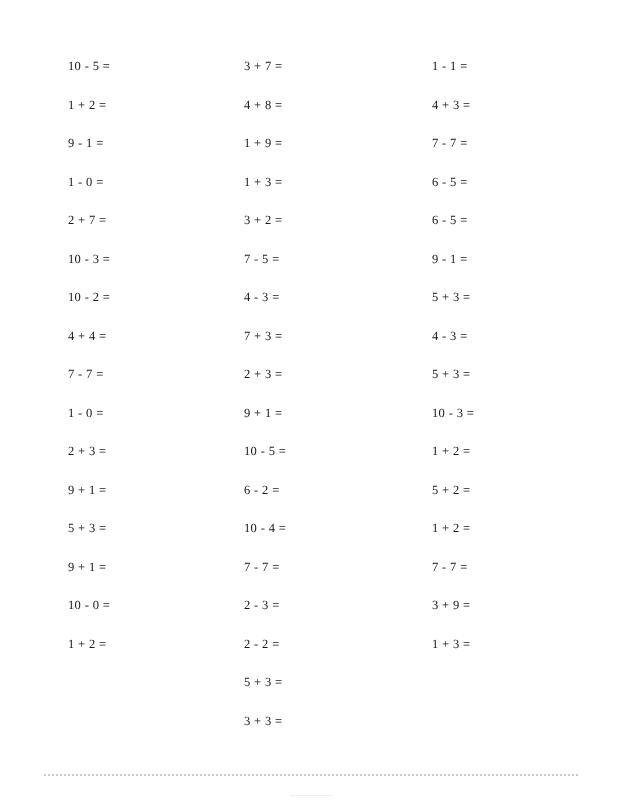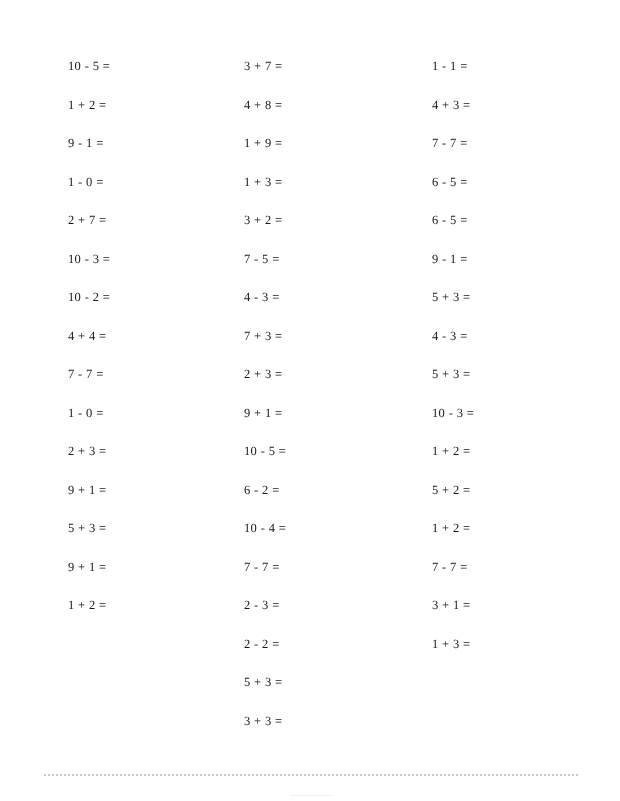--- a/index.html
+++ b/index.html
@@ -88,20 +88,21 @@
       <div class="problem">2 + 7 =</div>
       <div class="problem">10 - 3 =</div>
       <div class="problem">10 - 2 =</div>
       <div class="problem">4 + 4 =</div>
       <div class="problem">7 - 7 =</div>
       <div class="problem">1 - 0 =</div>
       <div class="problem">2 + 3 =</div>
       <div class="problem">9 + 1 =</div>
       <div class="problem">5 + 3 =</div>
       <div class="problem">9 + 1 =</div>
+      <div class="problem">10 - 0 =</div>
       <div class="problem">1 + 2 =</div>
     </div>
 
     <div class="problem-column col-2">
       <div class="problem">3 + 7 =</div>
       <div class="problem">4 + 8 =</div>
       <div class="problem">1 + 9 =</div>
       <div class="problem">1 + 3 =</div>
       <div class="problem">3 + 2 =</div>
       <div class="problem">7 - 5 =</div>
@@ -127,21 +128,21 @@
       <div class="problem">6 - 5 =</div>
       <div class="problem">9 - 1 =</div>
       <div class="problem">5 + 3 =</div>
       <div class="problem">4 - 3 =</div>
       <div class="problem">5 + 3 =</div>
       <div class="problem">10 - 3 =</div>
       <div class="problem">1 + 2 =</div>
       <div class="problem">5 + 2 =</div>
       <div class="problem">1 + 2 =</div>
       <div class="problem">7 - 7 =</div>
-      <div class="problem">3 + 1 =</div>
+      <div class="problem">3 + 9 =</div>
       <div class="problem">1 + 3 =</div>
     </div>
 
   </div>
 
   <div class="cut-line"></div>
   <div class="page-footer-mark"></div>
 
 </div>
 

